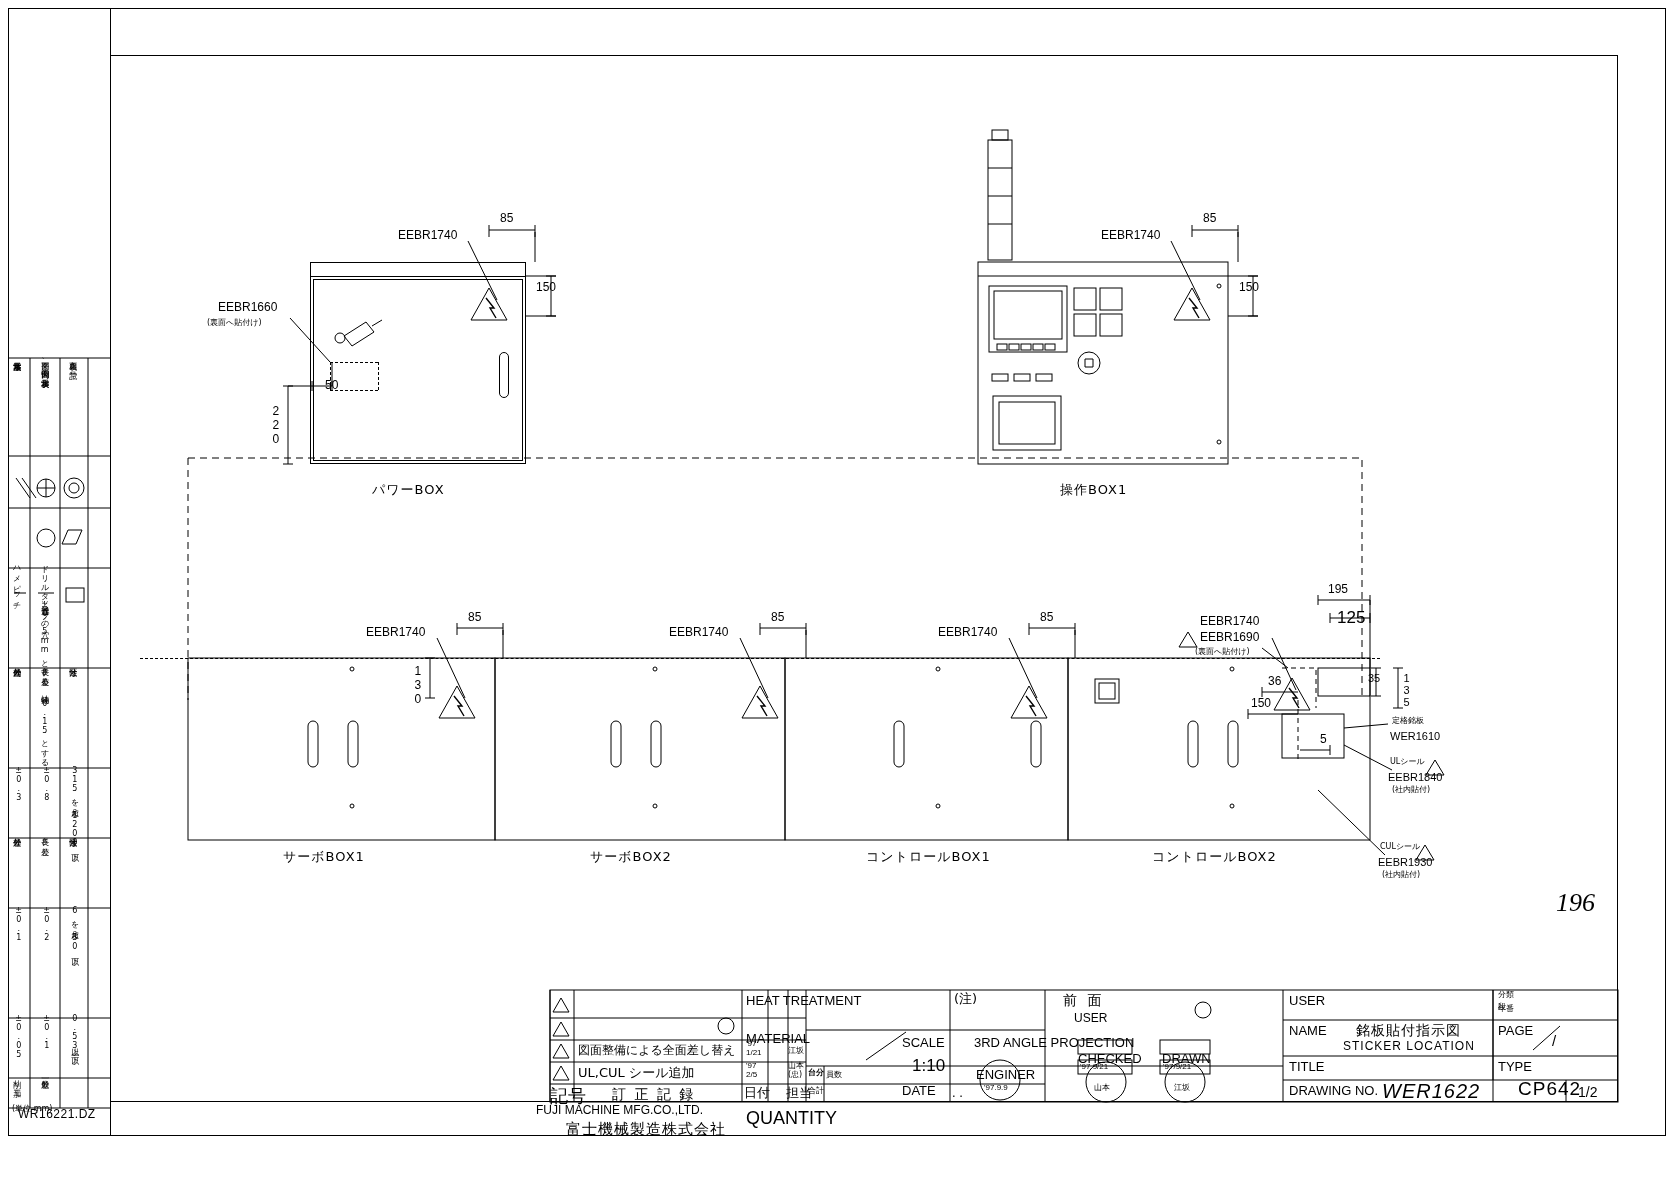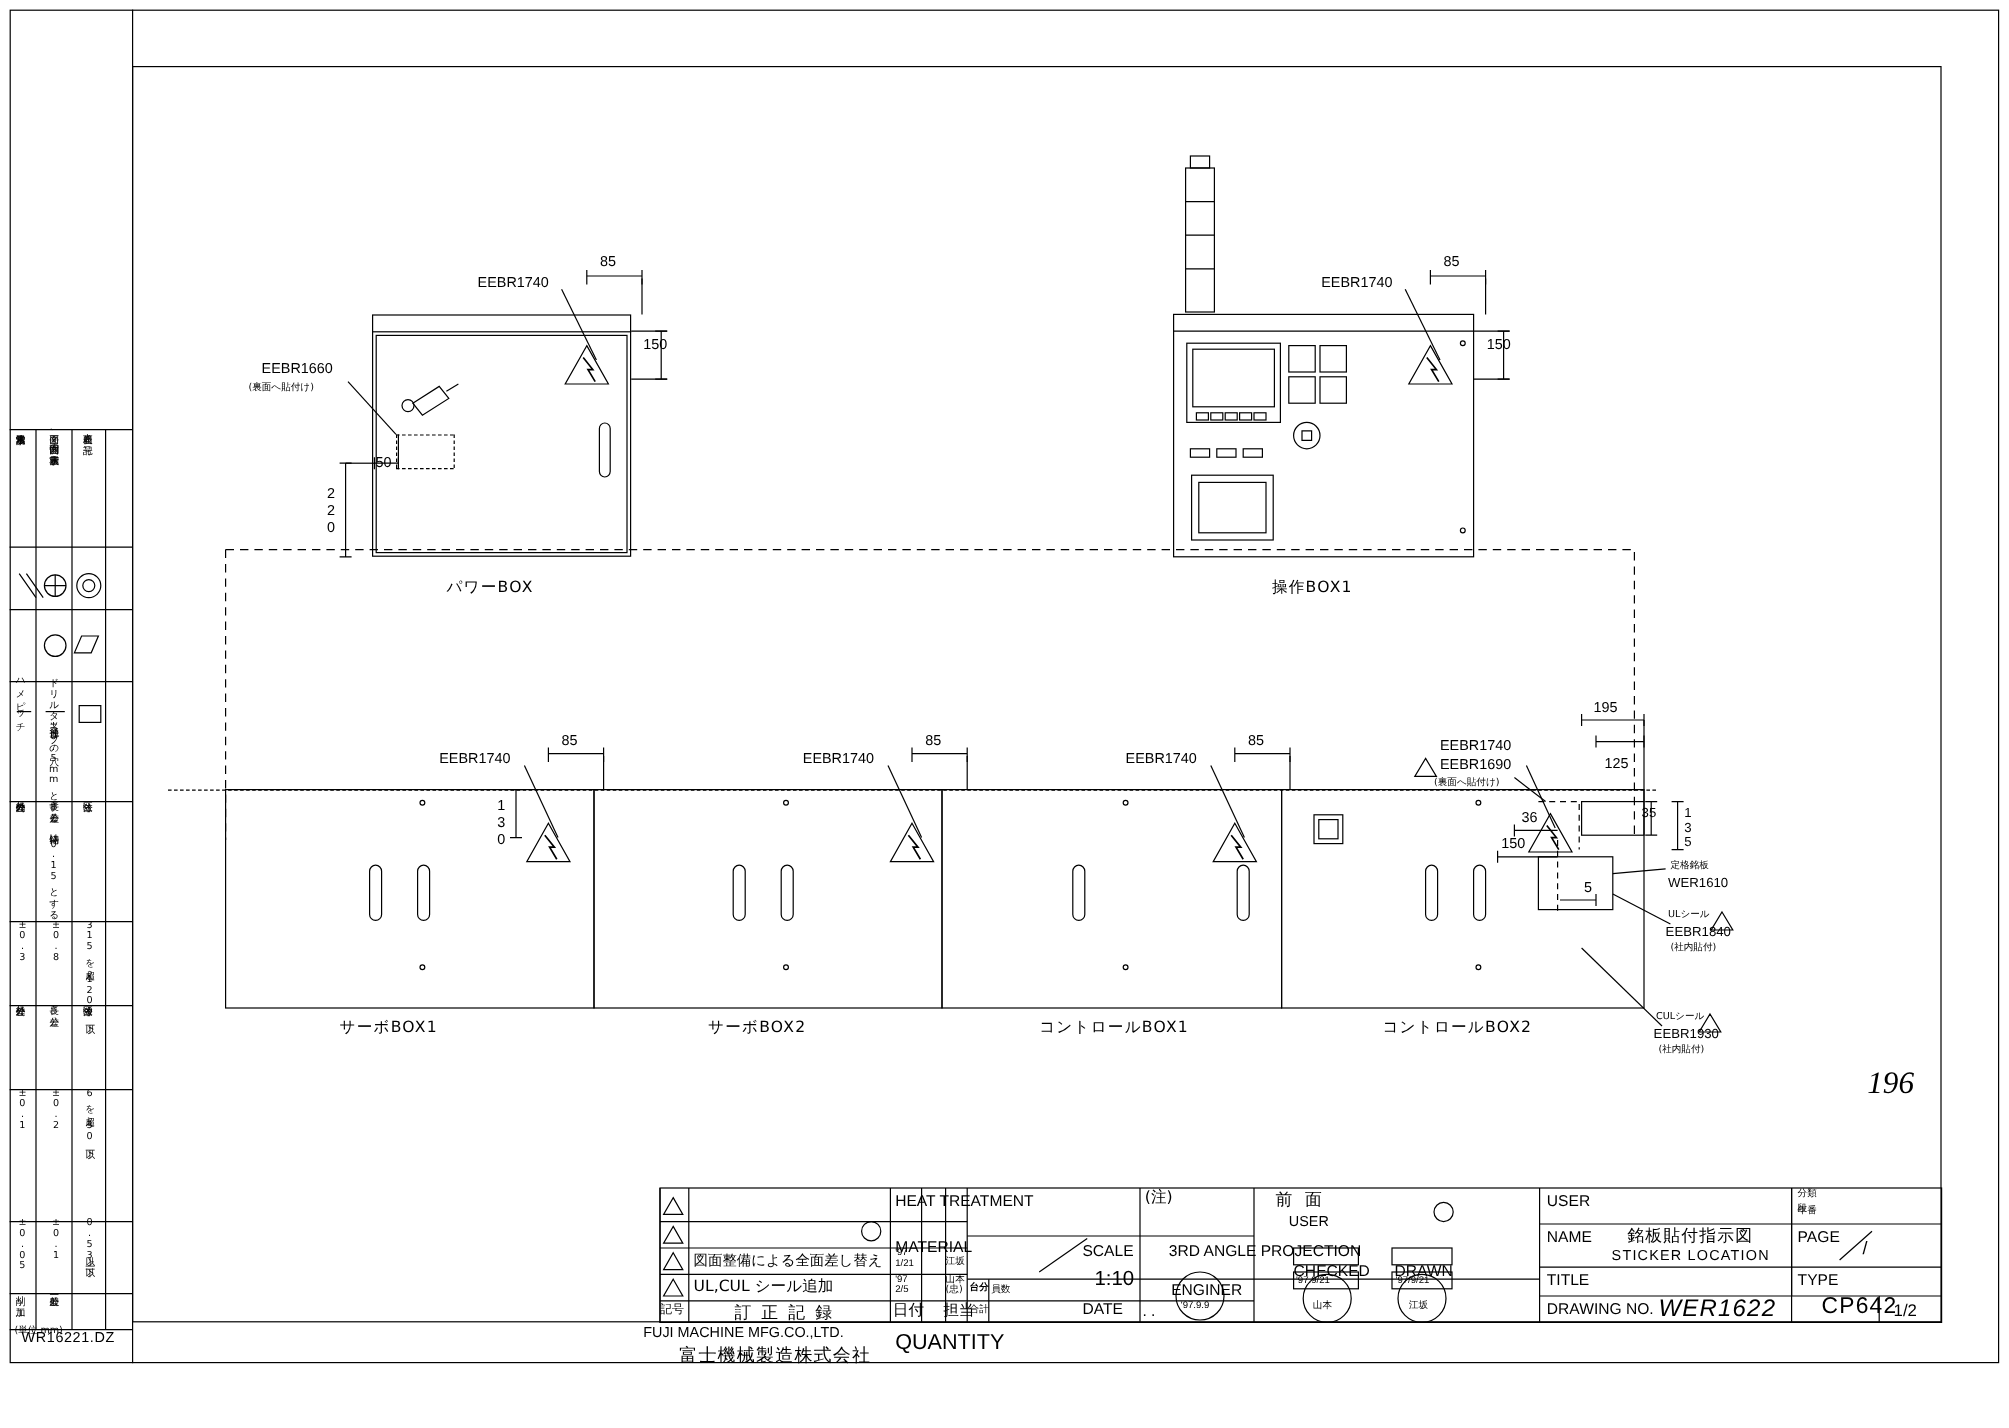--- a/index.html
+++ b/index.html
@@ -237,21 +237,21 @@
     </g>
   </svg>
 
   <div class="cl" style="left:140px;top:658px;width:1240px;border-top:1px dashed #000;"></div>
 
   <div class="txt" style="left:398px;top:229px;font-size:12px;">EEBR1740</div>
   <div class="txt" style="left:500px;top:212px;font-size:12px;">85</div>
   <div class="txt" style="left:536px;top:281px;font-size:12px;">150</div>
   <div class="txt" style="left:218px;top:301px;font-size:12px;">EEBR1660</div>
   <div class="txt jp xs" style="left:207px;top:318px;">(裏面へ貼付け)</div>
-  <div class="txt" style="left:313px;top:379px;font-size:12px;">50</div>
+  <div class="txt" style="left:313px;top:379px;font-size:12px;padding-left:12px;">50</div>
   <div class="txt vert" style="left:268px;top:404px;font-size:12px;writing-mode:vertical-rl;">220</div>
   <div class="txt jp mid" style="left:372px;top:483px;letter-spacing:1px;">パワーBOX</div>
 
   <div class="txt" style="left:1101px;top:229px;font-size:12px;">EEBR1740</div>
   <div class="txt" style="left:1203px;top:212px;font-size:12px;">85</div>
   <div class="txt" style="left:1239px;top:281px;font-size:12px;">150</div>
   <div class="txt jp mid" style="left:1060px;top:483px;letter-spacing:1px;">操作BOX1</div>
 
   <div class="txt" style="left:366px;top:626px;font-size:12px;">EEBR1740</div>
   <div class="txt" style="left:468px;top:611px;font-size:12px;">85</div>
@@ -263,21 +263,21 @@
   <div class="txt jp mid" style="left:590px;top:850px;letter-spacing:1px;">サーボBOX2</div>
 
   <div class="txt" style="left:938px;top:626px;font-size:12px;">EEBR1740</div>
   <div class="txt" style="left:1040px;top:611px;font-size:12px;">85</div>
   <div class="txt jp mid" style="left:866px;top:850px;letter-spacing:1px;">コントロールBOX1</div>
 
   <div class="txt" style="left:1200px;top:615px;font-size:12px;">EEBR1740</div>
   <div class="txt" style="left:1200px;top:631px;font-size:12px;">EEBR1690</div>
   <div class="txt jp xs" style="left:1195px;top:647px;">(裏面へ貼付け)</div>
   <div class="txt" style="left:1328px;top:583px;font-size:12px;">195</div>
-  <div class="txt" style="left:1337px;top:630px;font-size:12px;">125</div>
+  <div class="txt" style="left:1337px;top:608px;font-size:17px;">125</div>
   <div class="txt" style="left:1268px;top:675px;font-size:12px;">36</div>
   <div class="txt" style="left:1251px;top:697px;font-size:12px;">150</div>
   <div class="txt" style="left:1320px;top:733px;font-size:12px;">5</div>
   <div class="txt" style="left:1368px;top:672px;font-size:11px;">35</div>
   <div class="txt vert" style="left:1400px;top:672px;font-size:11px;writing-mode:vertical-rl;">135</div>
   <div class="txt jp xs" style="left:1392px;top:716px;">定格銘板</div>
   <div class="txt xs" style="left:1390px;top:730px;font-size:11px;">WER1610</div>
   <div class="txt jp xs" style="left:1390px;top:757px;">ULシール</div>
   <div class="txt xs" style="left:1388px;top:771px;font-size:11px;">EEBR1840</div>
   <div class="txt jp xs" style="left:1392px;top:785px;">(社内貼付)</div>
@@ -340,21 +340,21 @@
       <line x1="1533" y1="1050" x2="1560" y2="1026"></line>
     </g>
   </svg>
 
   <div class="txt jp" style="left:578px;top:1044px;font-size:12px;">図面整備による全面差し替え</div>
   <div class="txt jp" style="left:578px;top:1066px;font-size:13px;">UL,CUL シール追加</div>
   <div class="txt xs" style="left:746px;top:1040px;line-height:1.1;">'97<br>1/21</div>
   <div class="txt xs" style="left:746px;top:1062px;line-height:1.1;">'97<br>2/5</div>
   <div class="txt jp xs" style="left:788px;top:1046px;">江坂</div>
   <div class="txt jp xs" style="left:788px;top:1062px;line-height:1.1;">山本<br>(忠)</div>
-  <div class="txt jp" style="left:550px;top:1086px;font-size:10px;">記号</div>
+  <div class="txt jp" style="left:550px;top:1086px;font-size:18px;">記号</div>
   <div class="txt jp" style="left:612px;top:1086px;font-size:14px;letter-spacing:2px;">訂 正 記 録</div>
   <div class="txt jp" style="left:744px;top:1086px;font-size:13px;">日付</div>
   <div class="txt jp" style="left:786px;top:1086px;font-size:13px;">担当</div>
 
   <div class="txt" style="left:536px;top:1104px;font-size:12px;">FUJI MACHINE MFG.CO.,LTD.</div>
   <div class="txt jp" style="left:566px;top:1121px;font-size:15px;letter-spacing:1px;">富士機械製造株式会社</div>
 
   <div class="txt" style="left:746px;top:994px;font-size:13px;">HEAT TREATMENT</div>
   <div class="txt" style="left:746px;top:1032px;font-size:13px;">MATERIAL</div>
   <div class="txt" style="left:746px;top:1108px;font-size:18px;">QUANTITY</div>

